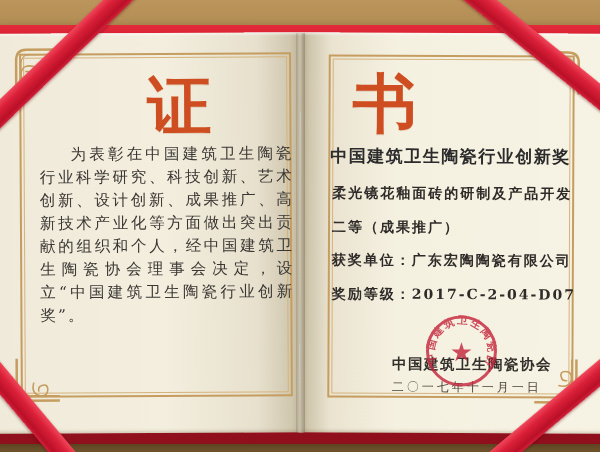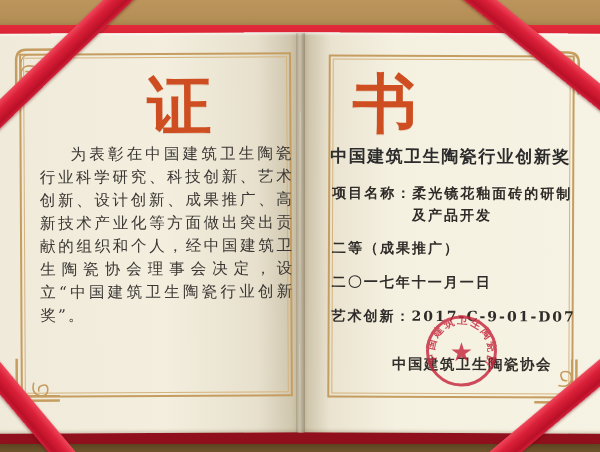--- a/index.html
+++ b/index.html
@@ -101,36 +101,37 @@
             <path d="M46 8 H17 Q9 8 9 17 V46" fill="none" stroke="#c69d60" stroke-width="1"></path>
             <path d="M22 20 q-11 -3 -13 6 q-1 8 6 8 q6 0 4 -6 q-1 -4 -6 -3" fill="none" stroke="#c69d60" stroke-width="1.6"></path>
           </svg>
       </div>
 
       <div class="big-char char-shu">书</div>
       <div class="award-title">中国建筑卫生陶瓷行业创新奖</div>
 
       <div class="fields">
         <div class="field">
-          <span class="f-label">项目名称：</span>
           <span class="f-value">柔光镜花釉面砖的研制及产品开发</span>
         </div>
         <div class="field">
           <span class="f-value">二等（成果推广）</span>
         </div>
         <div class="field">
-          <span class="f-value">二〇一七年十一月一日</span>
+          <span class="f-label">获奖单位：</span>
+          <span class="f-value">广东宏陶陶瓷有限公司</span>
         </div>
         <div class="field">
-          <span class="f-label">艺术创新：</span>
-          <span class="f-value">2017-C-9-01-D07</span>
+          <span class="f-label">奖励等级：</span>
+          <span class="f-value">2017-C-2-04-D07</span>
         </div>
       </div>
 
       <div class="issuer">中国建筑卫生陶瓷协会</div>
+      <div class="date">二〇一七年十一月一日</div>
 
       <svg class="seal" viewBox="0 0 100 100">
         <defs>
           <path id="sealArc" d="M 27.9 65.4 A 27 27 0 1 1 72.1 65.4" fill="none"></path>
         </defs>
         <circle cx="50" cy="50" r="34" fill="none" stroke="#c5273d" stroke-width="3"></circle>
         <text font-size="10.5" fill="#c5273d" font-weight="bold" letter-spacing="2">
           <textPath href="#sealArc" startOffset="4">中国建筑卫生陶瓷协会</textPath>
         </text>
         <text x="50" y="60" text-anchor="middle" font-size="26" fill="#c5273d">★</text>

